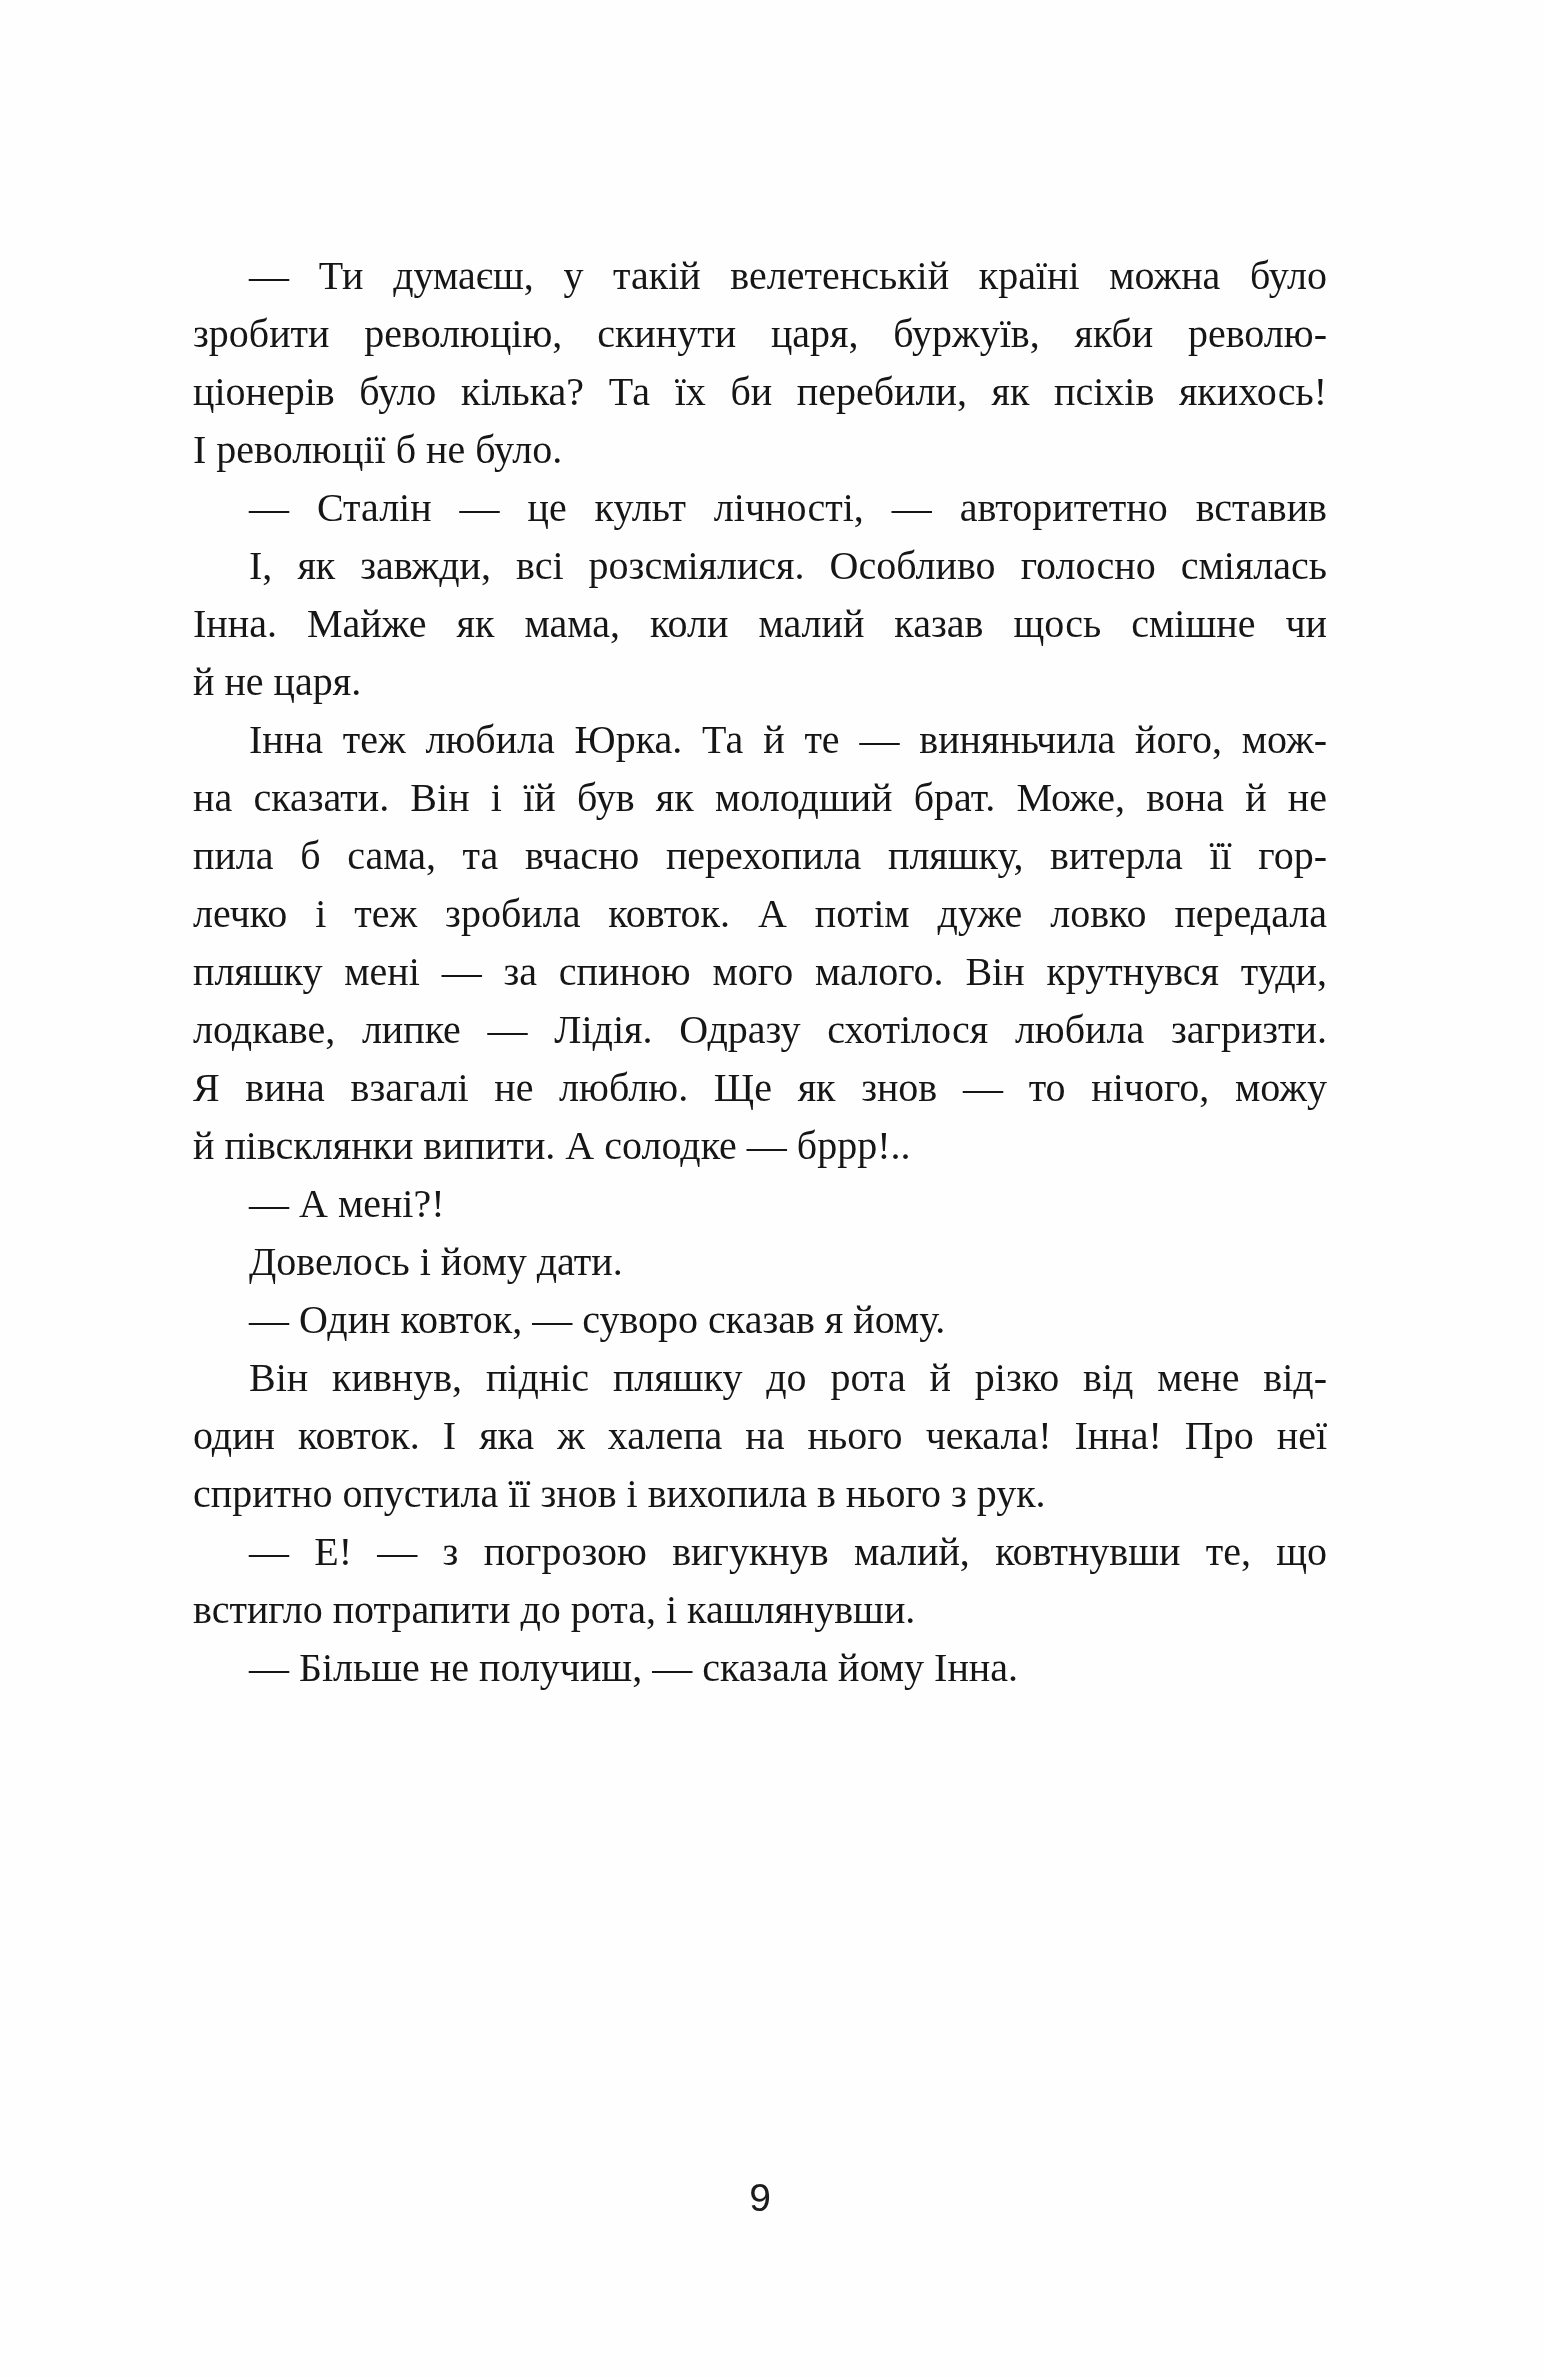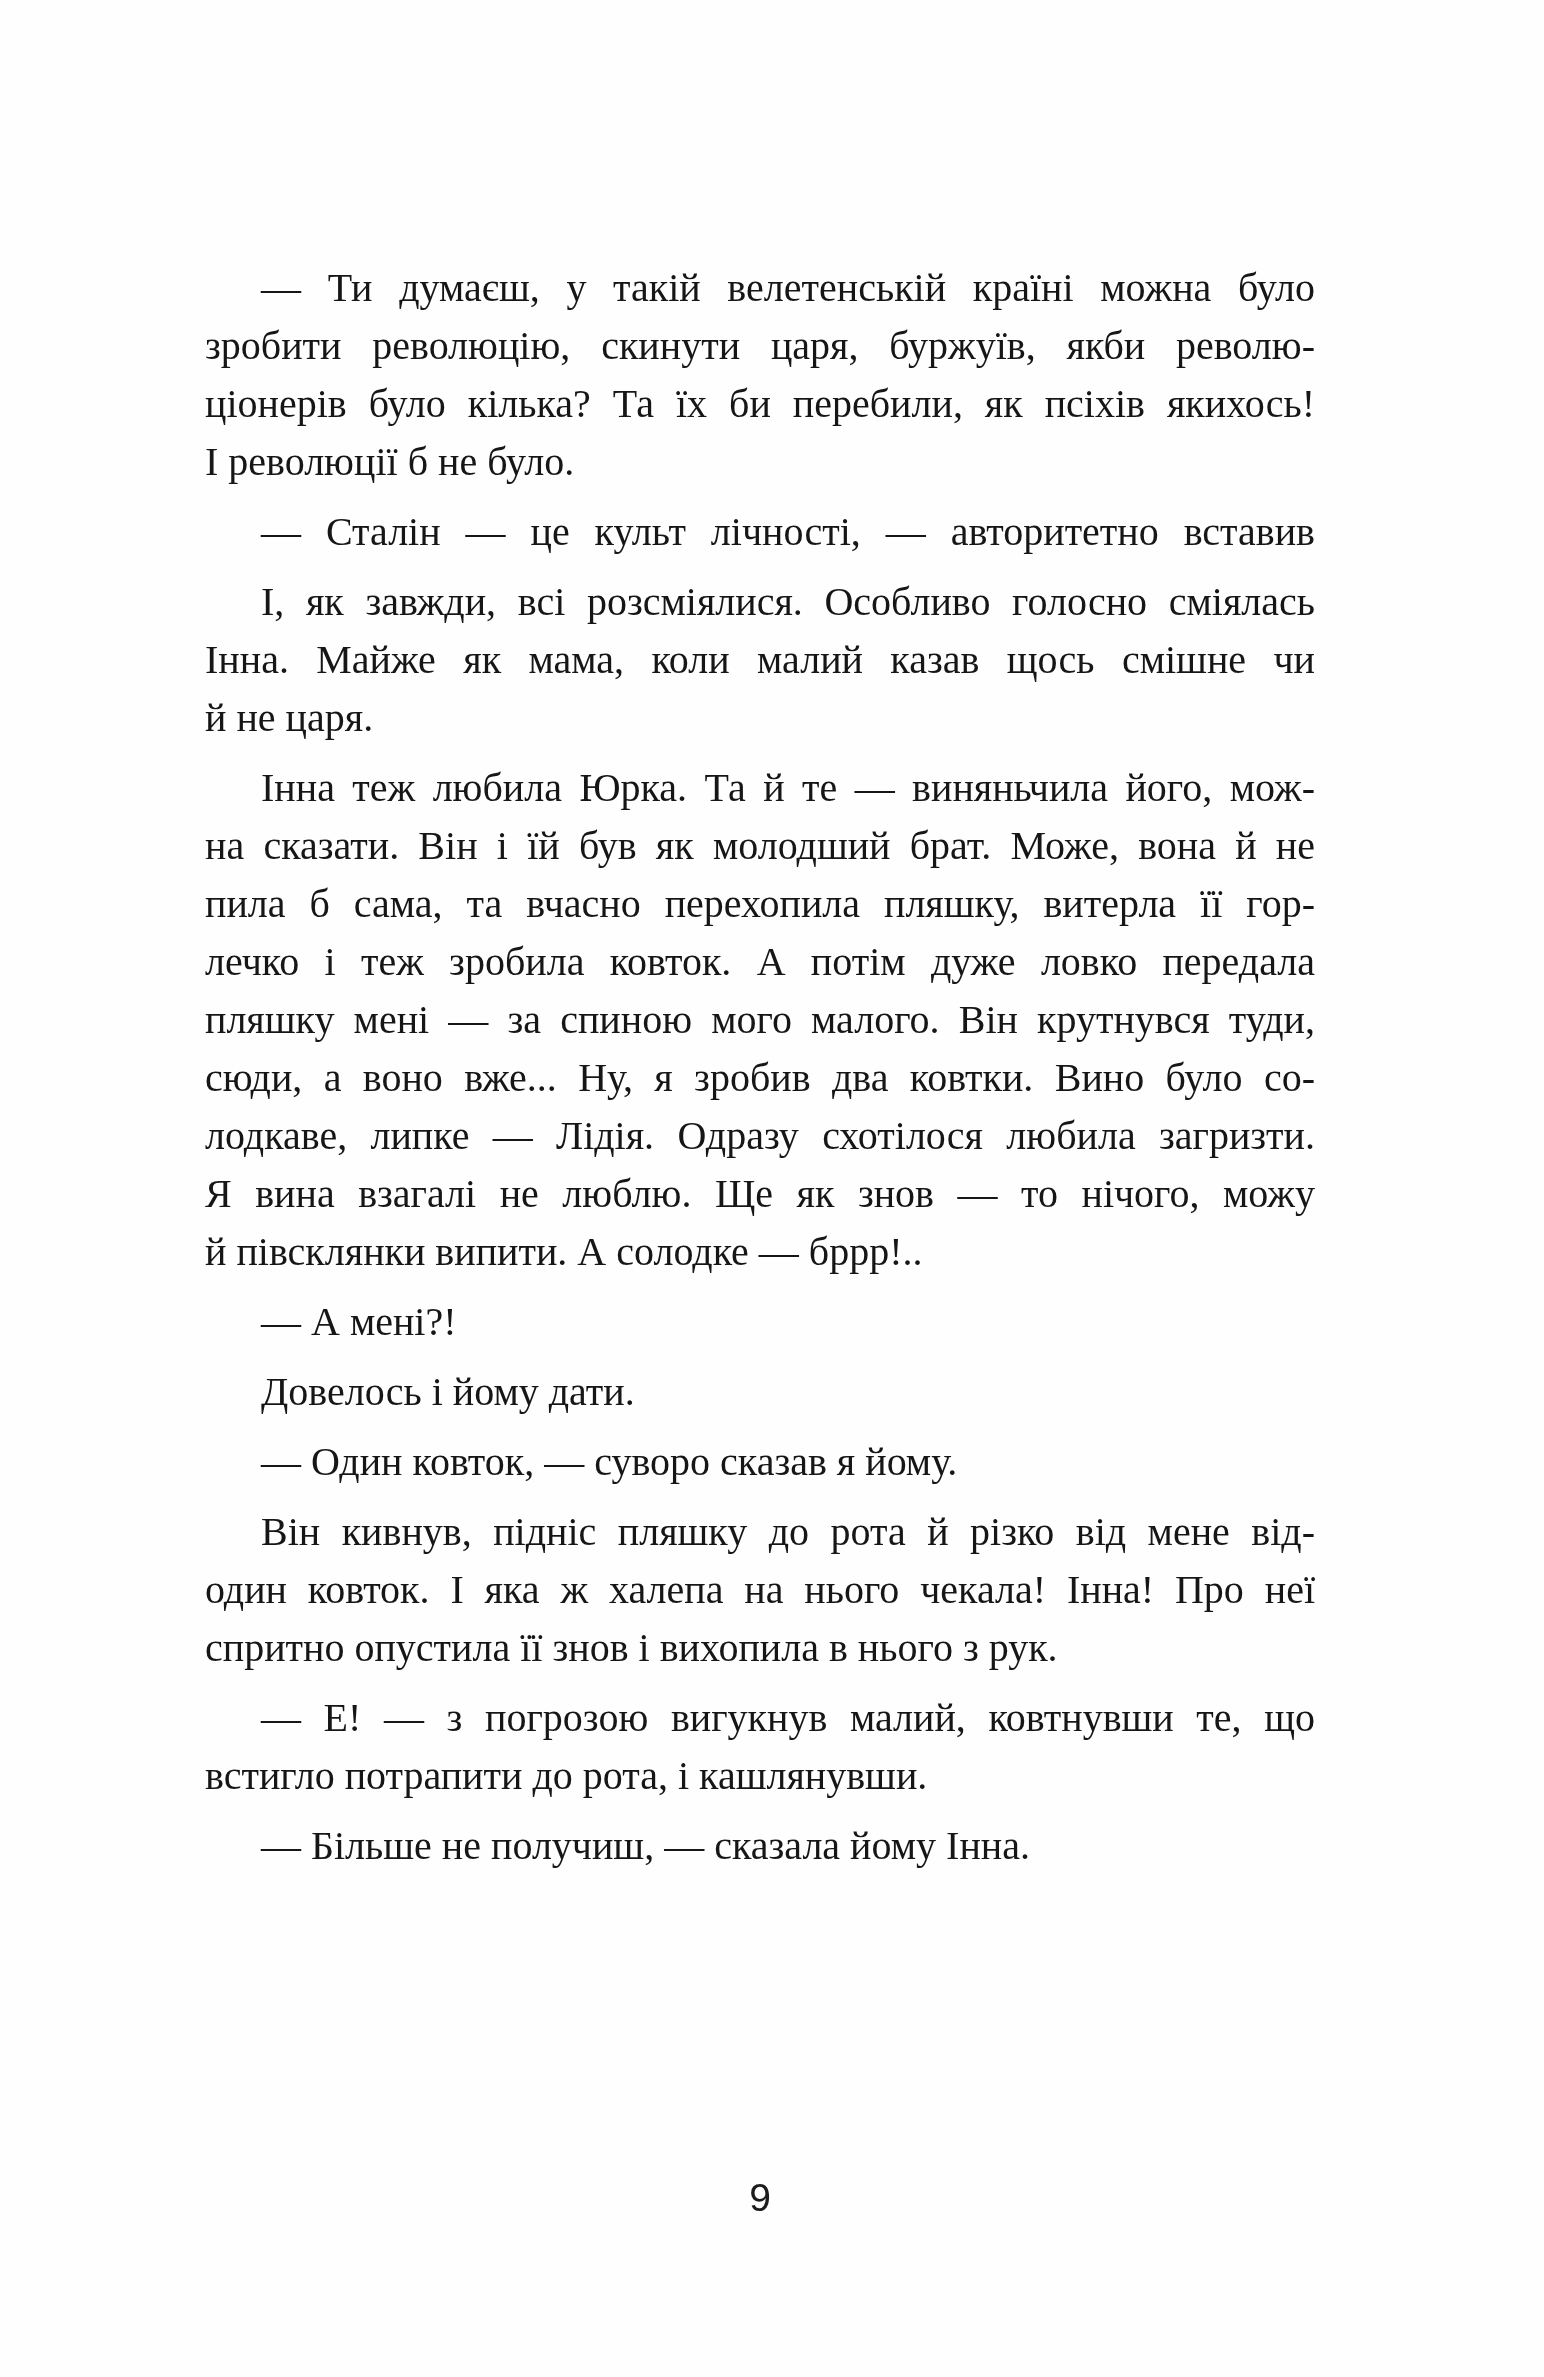--- a/index.html
+++ b/index.html
@@ -19,21 +19,21 @@
     position: absolute;
     left: 193px;
     top: 247px;
     width: 1134px;
     font-size: 40px;
     line-height: 58px;
     color: #161616;
     letter-spacing: 0;
   }
   .paragraph {
-    margin: 12px;
+    margin: 0;
     padding: 0;
   }
   .line {
     height: 58px;
     text-align: justify;
     text-align-last: justify;
     white-space: normal;
     overflow: hidden;
   }
   .line.first {
@@ -72,21 +72,20 @@
         <div class="line first">І, як завжди, всі розсміялися. Особливо голосно сміялась</div>
         <div class="line">Інна. Майже як мама, коли малий казав щось смішне чи</div>
         <div class="line last">й не царя.</div>
       </div>
       <div class="paragraph">
         <div class="line first">Інна теж любила Юрка. Та й те — виняньчила його, мож-</div>
         <div class="line">на сказати. Він і їй був як молодший брат. Може, вона й не</div>
         <div class="line">пила б сама, та вчасно перехопила пляшку, витерла її гор-</div>
         <div class="line">лечко і теж зробила ковток. А потім дуже ловко передала</div>
         <div class="line">пляшку мені — за спиною мого малого. Він крутнувся туди,</div>
-        <div class="line">сюди, а воно вже... Ну, я зробив два ковтки. Вино було со-</div>
         <div class="line">лодкаве, липке — Лідія. Одразу схотілося любила загризти.</div>
         <div class="line">Я вина взагалі не люблю. Ще як знов — то нічого, можу</div>
         <div class="line last">й півсклянки випити. А солодке — бррр!..</div>
       </div>
       <div class="paragraph">
         <div class="line first last">— А мені?!</div>
       </div>
       <div class="paragraph">
         <div class="line first last">Довелось і йому дати.</div>
       </div>

